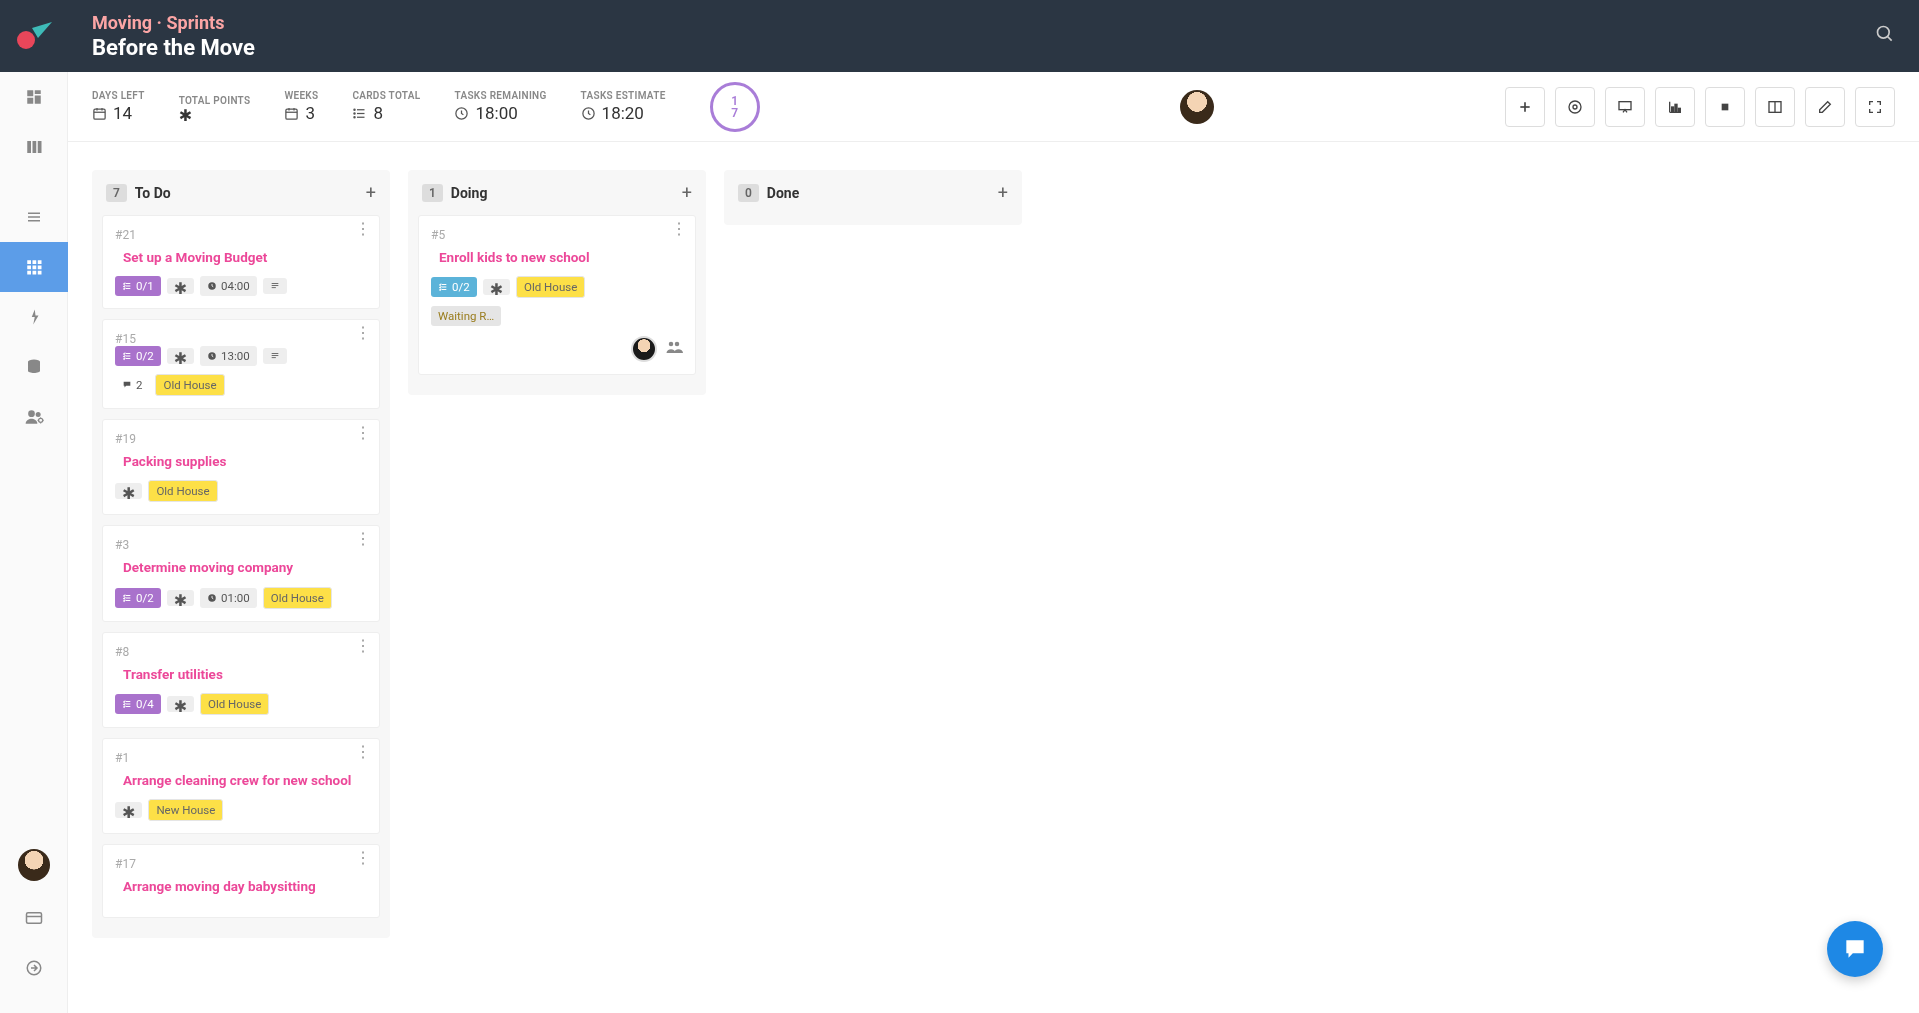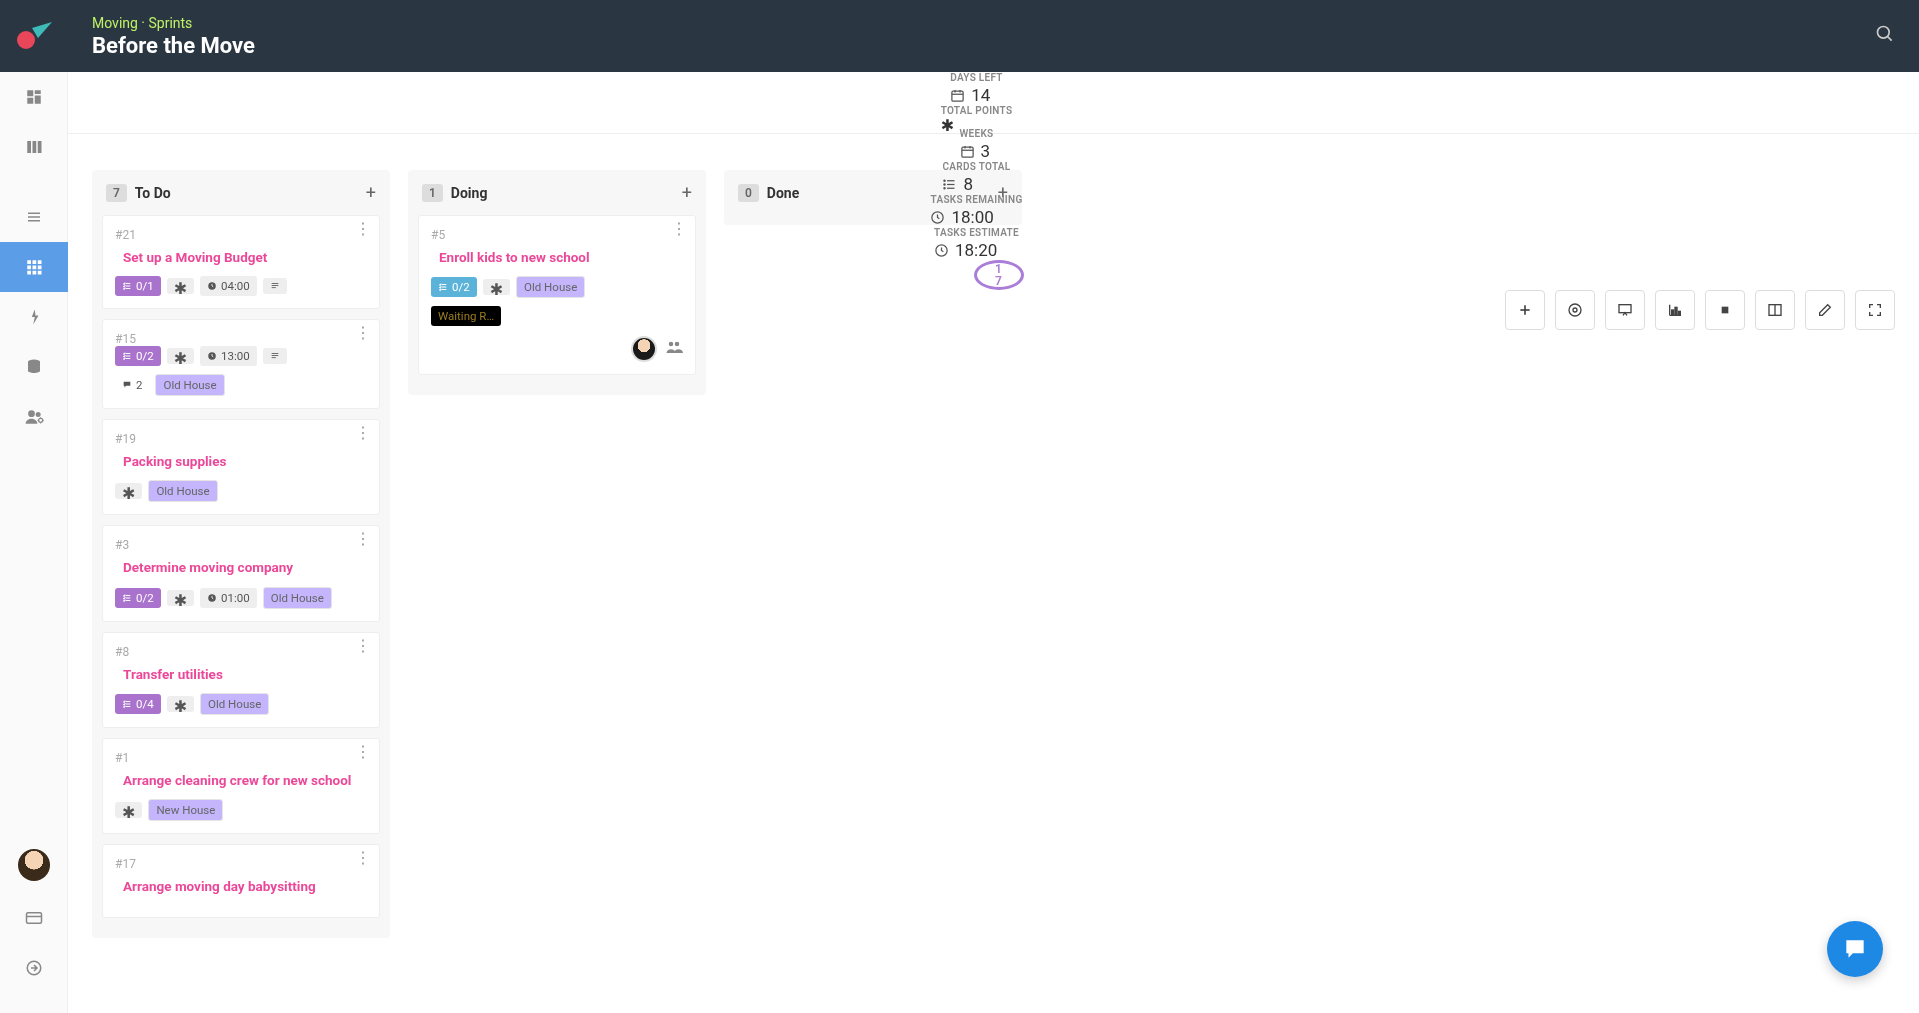--- a/index.html
+++ b/index.html
@@ -9,26 +9,26 @@
 .sidebar { position: fixed; left: 0; top: 0; width: 68px; height: 100%; background: #fafafa; border-right: 1px solid #eee; display: flex; flex-direction: column; align-items: center; z-index: 10; }
 .logo { width: 68px; height: 72px; display: flex; align-items: center; justify-content: center; background: #2b3643; }
 .sidebar-icons { display: flex; flex-direction: column; width: 100%; margin-top: 0; }
 .sidebar-item { width: 68px; height: 50px; display: flex; align-items: center; justify-content: center; color: #888; cursor: pointer; }
 .sidebar-item.active { background: #5C9DE8; color: #fff; }
 .sidebar-bottom { margin-top: auto; display: flex; flex-direction: column; align-items: center; width: 100%; padding-bottom: 20px; }
 .avatar-sm { width: 32px; height: 32px; border-radius: 50%; background: #ddd; margin: 12px 0; background-image: radial-gradient(circle at 50% 35%, #f4d4b4 35%, #3a2a1a 36%); }
 
 
 .header { position: fixed; left: 68px; top: 0; right: 0; height: 72px; background: #2b3643; color: #fff; display: flex; align-items: center; padding: 0 24px; z-index: 5; }
-.breadcrumb { font-size: 14px; color: #bef264; }
+.breadcrumb { font-size: 18px; color: #fca5a5; font-weight: bold; }
 .page-title { font-size: 22px; font-weight: 700; color: #fff; margin-top: 2px; }
 .header .search { margin-left: auto; color: #ccc; }
 
 
-.statsbar { position: fixed; left: 68px; top: 72px; right: 0; height: 62px; background: #fff; border-bottom: 1px solid #eee; display: flex; align-items: center; padding: 0 24px; z-index: 4; flex-direction: column; }
+.statsbar { position: fixed; left: 68px; top: 72px; right: 0; height: 70px; background: #fff; border-bottom: 1px solid #eee; display: flex; align-items: center; padding: 0 24px; z-index: 4; }
 .stat { margin-right: 34px; }
 .stat-label { font-size: 10px; color: #888; text-transform: uppercase; letter-spacing: 0.3px; font-weight: 600; }
 .stat-value { font-size: 17px; color: #333; font-weight: 400; margin-top: 2px; display: flex; align-items: center; gap: 6px; }
 .stat-value svg { width: 15px; height: 15px; color: #555;}
 .circle-stat { width: 50px; height: 50px; border: 3px solid #a97dd8; border-radius: 50%; display: flex; flex-direction:column; align-items: center; justify-content: center; font-size: 12px; color: #a97dd8; line-height: 1; font-weight: 600; margin-left: 10px;}
 .statsbar .avatar-mid { width: 34px; height: 34px; border-radius: 50%; background: radial-gradient(circle at 50% 35%, #f4d4b4 35%, #3a2a1a 36%); margin-left: 420px;}
 .stats-actions { margin-left: auto; display: flex; gap: 10px; }
 .icon-btn { width: 40px; height: 40px; border: 1px solid #ddd; border-radius: 4px; background: #fff; display: flex; align-items: center; justify-content: center; cursor: pointer; color: #444;}
 .icon-btn svg { width: 16px; height: 16px; }
 
@@ -43,22 +43,22 @@
 .column-body::-webkit-scrollbar-thumb { background: #ccc; border-radius: 4px;}
 
 .card { background: #fff; border: 1px solid #eee; border-radius: 3px; padding: 12px; margin-bottom: 10px; position: relative; }
 .card-id { color: #aaa; font-size: 12px; }
 .card-title { font-size: 13.5px; font-weight: 700; color: #ec4899; margin: 6px 8px 10px; line-height: 1.35;}
 .card-menu { position: absolute; top: 10px; right: 8px; color: #999; cursor: pointer; font-size: 16px; line-height: 0.4;}
 .pill-row { display: flex; flex-wrap: wrap; gap: 6px; align-items: center;}
 .pill { font-size: 11.5px; padding: 3px 7px; border-radius: 3px; background: #eee; color: #555; display: inline-flex; align-items: center; gap: 4px;}
 .pill.purple { background: #A972CC; color: #fff; }
 .pill.blue { background: #5BB3D9; color: #fff; }
-.pill.yellow { background: #000000; color: #9a7d1e; }
-.pill.outlined { background: #c4b5fd; border: 1px solid #e5e5e5; color: #666;}
+.pill.yellow { background: #e5e5e5; color: #9a7d1e; }
+.pill.outlined { background: #fde047; border: 1px solid #e5e5e5; color: #666;}
 .pill svg { width: 10px; height: 10px; }
 .asterisk { font-size: 16px; line-height: 10px; position: relative; top: 3px;}
 
 .card-footer { display: flex; align-items: center; gap: 8px; margin-top: 10px; }
 .card-footer .avatar-tiny { width: 26px; height: 26px; border-radius: 50%; background: radial-gradient(circle at 50% 35%, #f4d4b4 35%, #1a1a1a 36%); margin-left: auto; border:2px solid #ddd;}
 .card-footer svg { width: 18px; height: 18px; color: #888;}
 
 
 .chat-fab { position: fixed; right: 36px; bottom: 36px; width: 56px; height: 56px; border-radius: 50%; background: #1E88E5; display: flex; align-items: center; justify-content: center; color: #fff; box-shadow: 0 4px 12px rgba(0,0,0,0.2); cursor: pointer;}
 .chat-fab svg { width: 26px; height: 26px; }

